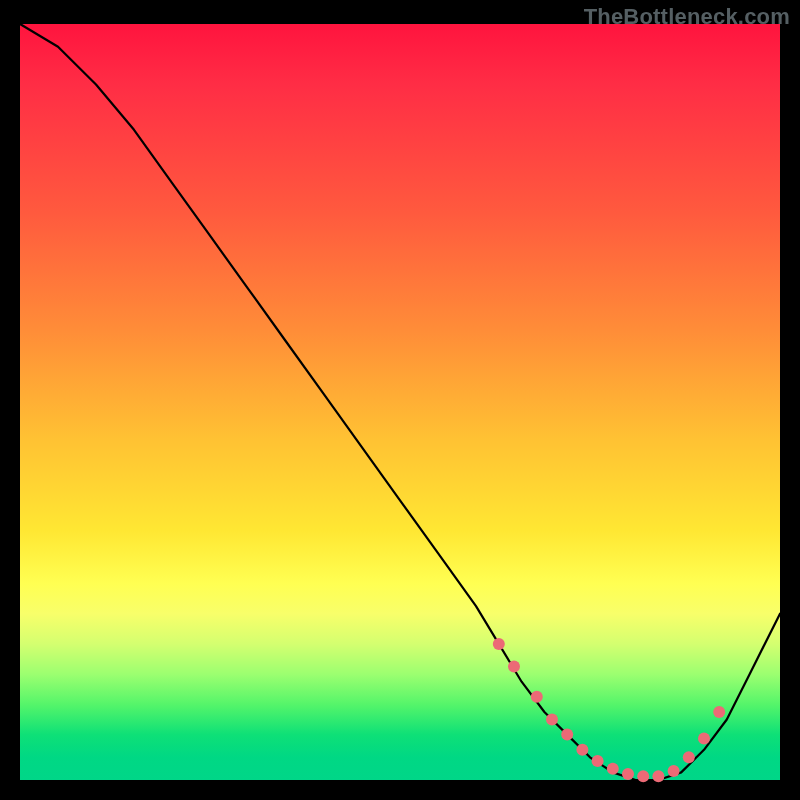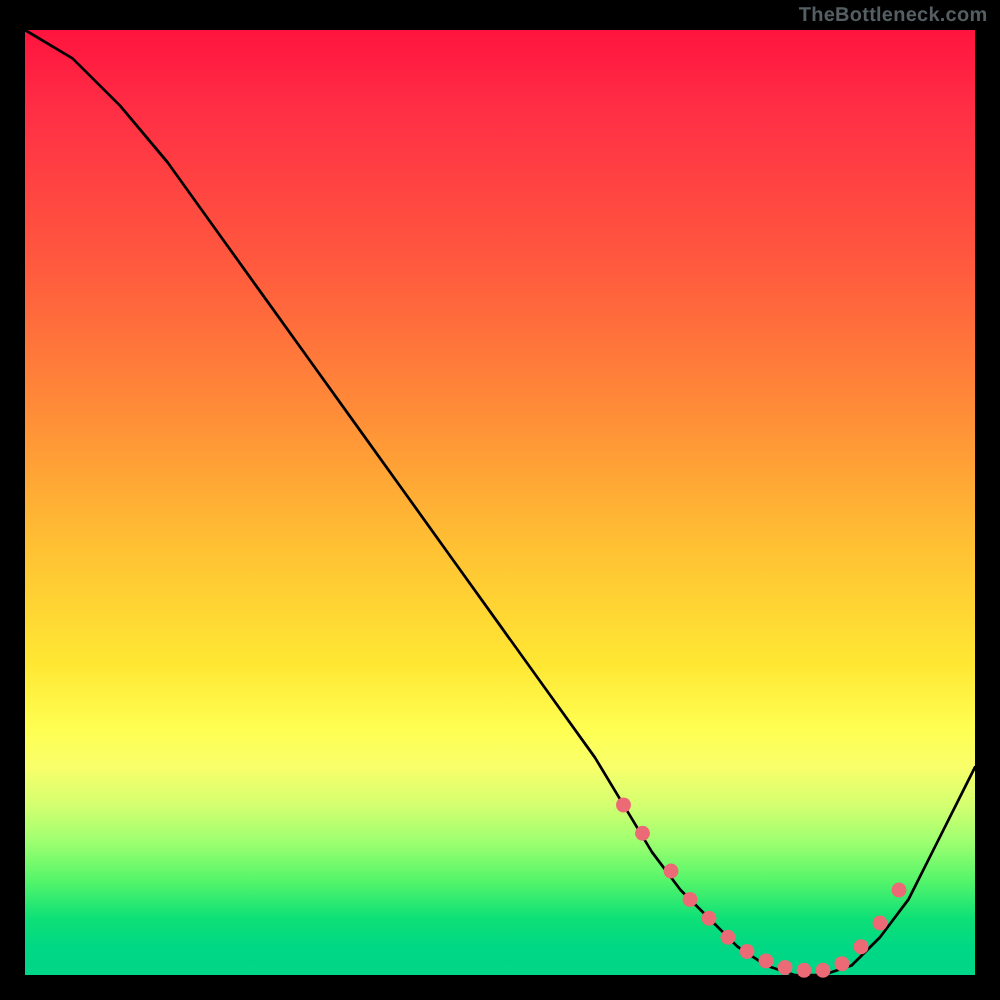--- a/index.html
+++ b/index.html
@@ -15,21 +15,21 @@
     position: relative;
     width: 800px;
     height: 800px;
     background: #000;
   }
   .watermark {
     position: absolute;
     top: 4px;
     right: 10px;
     color: #555f63;
-    font-size: 16px;
+    font-size: 22px;
     font-weight: 600;
     letter-spacing: 0.2px;
     z-index: 5;
   }
   .plot-bg {
     position: absolute;
     left: 20px;
     top: 24px;
     width: 760px;
     height: 756px;

